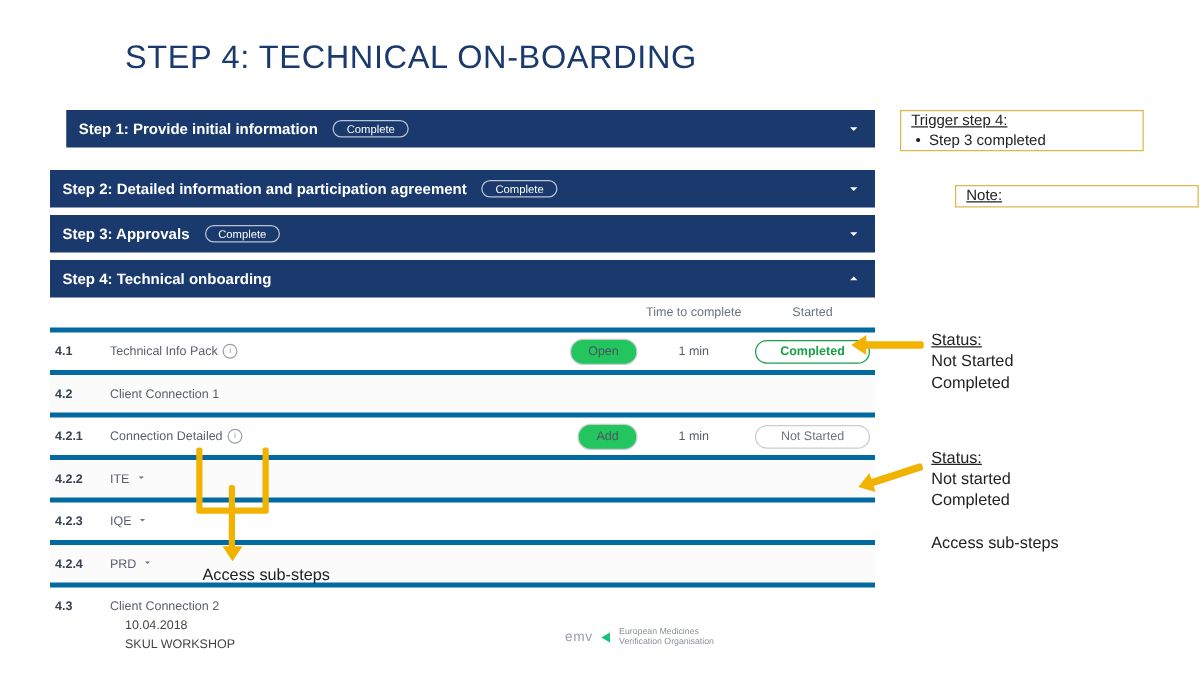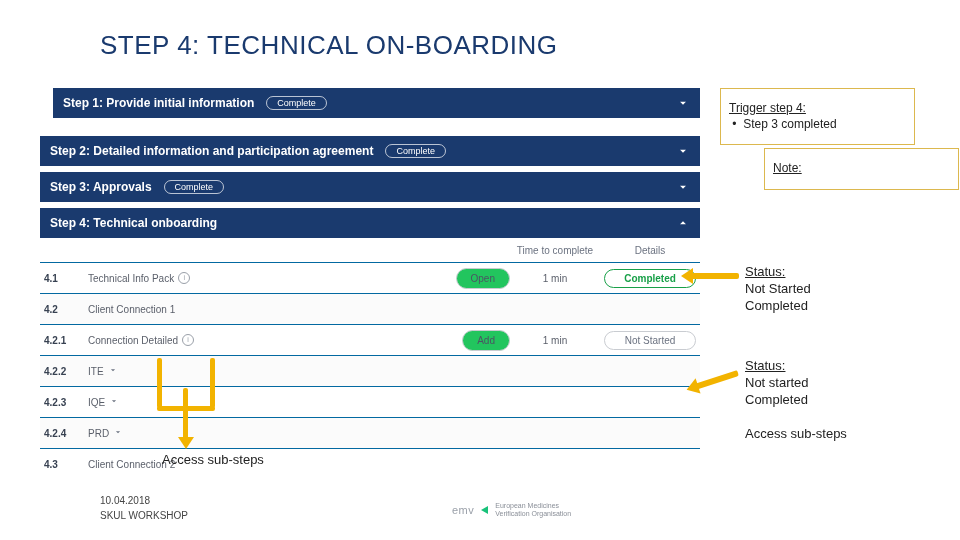--- a/index.html
+++ b/index.html
@@ -62,21 +62,21 @@
     font-size: 10px;
     color: #6b7280;
     background: #fff;
   }
   .col-time { margin-left: auto; width: 90px; text-align: center; }
   .col-status { width: 100px; text-align: center; }
   .row {
     display: flex;
     align-items: center;
     height: 30px;
-    border-top: 1px solid #0369a1;
+    border-top: 4px solid #0369a1;
     font-size: 10px;
     color: #5a5f6a;
     background: #fff;
   }
   .row.alt { background: #fbfbfb; }
   .row .num { width: 44px; padding-left: 4px; font-weight: 600; color: #374151; }
   .row .name { flex: 0 0 auto; }
   .row .nameflex { flex: 1 1 auto; }
   .info-ico {
     display: inline-block; width: 10px; height: 10px; border-radius: 50%;
@@ -98,21 +98,21 @@
   .row .status-wrap { width: 100px; display: flex; justify-content: center; }
 
   
   .annot {
     position: absolute;
     left: 720px;
     width: 195px;
     border: 1px solid #dcb84e;
     background: #fff;
     font-size: 12px;
-    padding: 12px 8px;
+    padding: 0 8px;
     box-sizing: border-box;
     line-height: 1.3;
   }
   .annot .u { text-decoration: underline; }
   .side-text {
     position: absolute;
     left: 745px;
     width: 185px;
     font-size: 13px;
     line-height: 1.3;
@@ -204,21 +204,21 @@
   <div class="step-bar">
     <span class="label">Step 4: Technical onboarding</span>
     <span class="chev">
       <svg viewBox="0 0 24 24">
           <path d="M7 14l5-5 5 5z"></path>
         </svg>
     </span>
   </div>
   <div class="columns">
     <div class="col-time">Time to complete</div>
-    <div class="col-status">Details</div>
+    <div class="col-status">Started</div>
   </div>
 
   <div class="row">
     <span class="num">4.1</span>
     <span class="name">Technical Info Pack</span>
     <span class="info-ico">i</span>
     <span class="spacer"></span>
     <button class="btn-out">Open</button>
     <span class="time">1 min</span>
     <span class="status-wrap">

